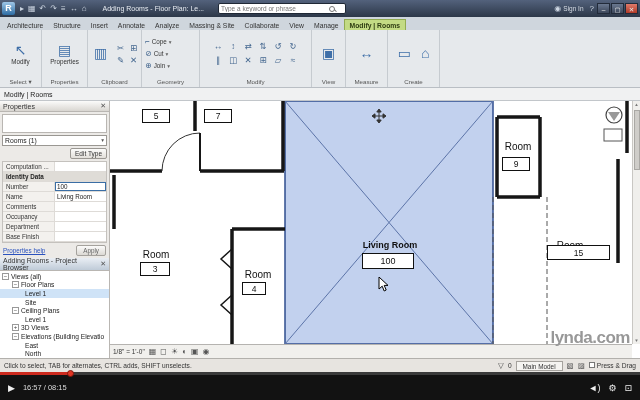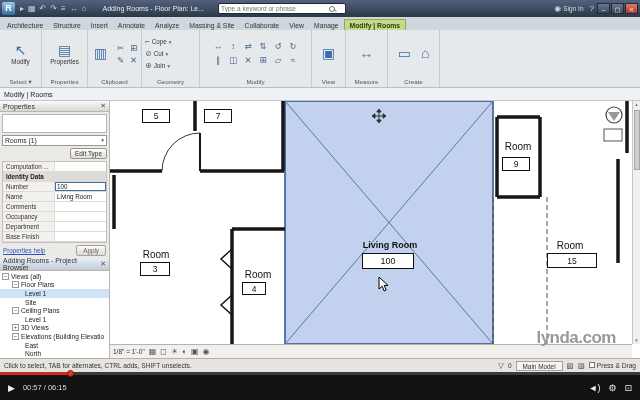--- a/index.html
+++ b/index.html
@@ -97,21 +97,21 @@
   .rtag{position:absolute;border:1px solid #111;background:#fff;text-align:center;
     font-size:8.5px;color:#111;display:flex;align-items:center;justify-content:center;}
   .viewbar{position:absolute;left:0;bottom:0;width:522px;height:14px;background:#f1f0ed;
     border-top:1px solid #b5b3b0;display:flex;align-items:center;font-size:6.5px;color:#333;
     padding:0 3px;gap:4px;}
   .vb-ic{font-size:8px;color:#555;}
   .vscroll{position:absolute;right:0;top:0;width:8px;height:243px;background:#f0efec;
     border-left:1px solid #c9c7c3;display:flex;flex-direction:column;align-items:center;}
   .vscroll .arr{font-size:4.5px;color:#777;line-height:7px;}
   .vscroll .thumb{width:6px;height:60px;background:#cfcdc9;border:1px solid #aaa8a4;margin-top:2px;}
-  .watermark{position:absolute;right:24px;bottom:10px;font-size:17px;font-weight:bold;
+  .watermark{position:absolute;right:10px;bottom:10px;font-size:17px;font-weight:bold;
     color:#989898;letter-spacing:-0.5px;z-index:5;}
   .mcursor{position:absolute;z-index:6;}
   .moveicon{position:absolute;z-index:6;}
   
   .statusbar{position:absolute;left:0;top:358px;width:640px;height:14px;background:#e7e4e0;
     border-top:1px solid #b2b0ac;display:flex;align-items:center;font-size:6.6px;color:#333;
     padding:0 4px;gap:4px;}
   .sb-right{margin-left:auto;display:flex;align-items:center;gap:4px;}
   .sb-box{border:1px solid #a5a29d;background:#f5f4f1;padding:0 6px;height:10px;line-height:9px;font-size:6.4px;}
   .sb-ic{font-size:7.5px;color:#555;}
@@ -428,21 +428,21 @@
     <div class="rlabel" style="left:16px;top:148px;width:60px;">Room</div>
     <div class="rtag" style="left:30px;top:161px;width:30px;height:14px;">3</div>
 
     <div class="rlabel" style="left:118px;top:168px;width:60px;">Room</div>
     <div class="rtag" style="left:132px;top:181px;width:24px;height:13px;">4</div>
 
     <div class="rlabel big" style="left:228px;top:139px;width:104px;">Living Room</div>
     <div class="rtag" style="left:252px;top:152px;width:52px;height:16px;font-size:9px;border-width:1.5px;">100</div>
 
     <div class="rlabel" style="left:428px;top:139px;width:64px;">Room</div>
-    <div class="rtag" style="left:437px;top:152px;width:50px;height:15px;">15</div>
+    <div class="rtag" style="left:437px;top:144px;width:63px;height:15px;">15</div>
 
     <svg class="moveicon" style="left:262px;top:8px;" width="14" height="14">
       <g fill="#333" stroke="#333" stroke-width="1">
         <line x1="7" y1="2" x2="7" y2="12"></line>
           <line x1="2" y1="7" x2="12" y2="7"></line>
         <polygon points="7,0 4.8,3 9.2,3"></polygon>
           <polygon points="7,14 4.8,11 9.2,11"></polygon>
         <polygon points="0,7 3,4.8 3,9.2"></polygon>
           <polygon points="14,7 11,4.8 11,9.2"></polygon>
       </g>
@@ -483,21 +483,21 @@
     </div>
   </div>
 
   <div class="player">
     <div class="timeline">
       <div class="prog"></div>
       <div class="knob"></div>
     </div>
     <div class="controls">
       <span class="pl-ic">▶</span>
-      <span class="pl-time">00:57 / 06:15</span>
+      <span class="pl-time">16:57 / 08:15</span>
       <div class="pl-right">
         <span class="pl-ic">◄)</span>
         <span class="pl-ic">⚙</span>
         <span class="pl-ic">⊡</span>
       </div>
     </div>
   </div>
 
 </div>
 

